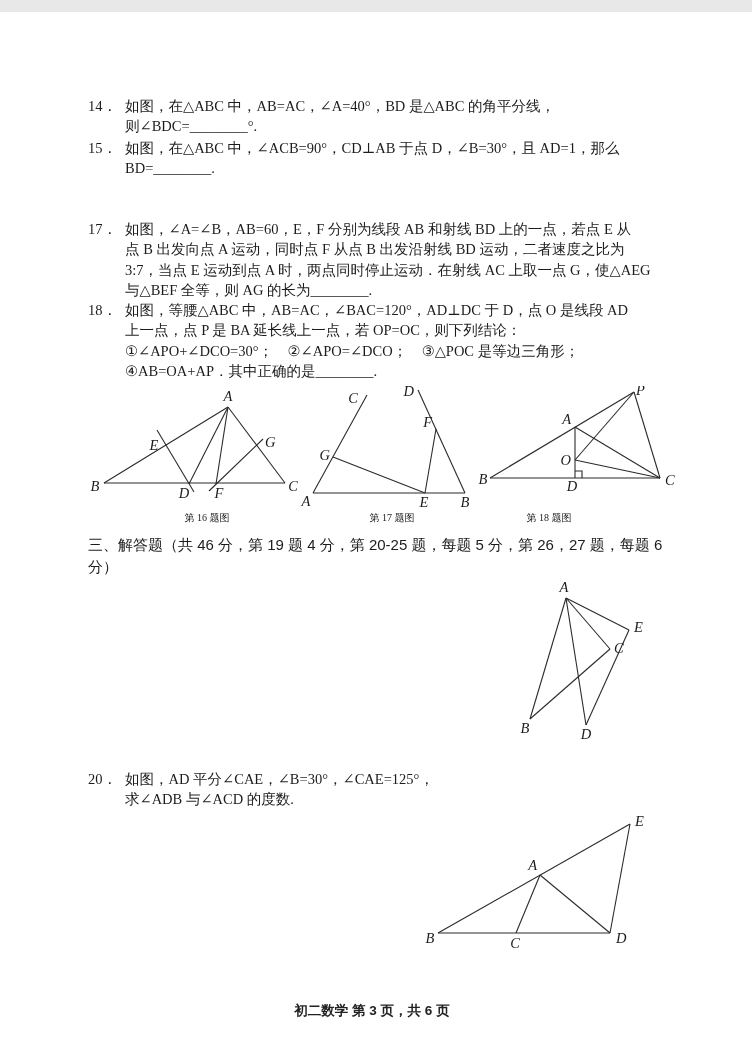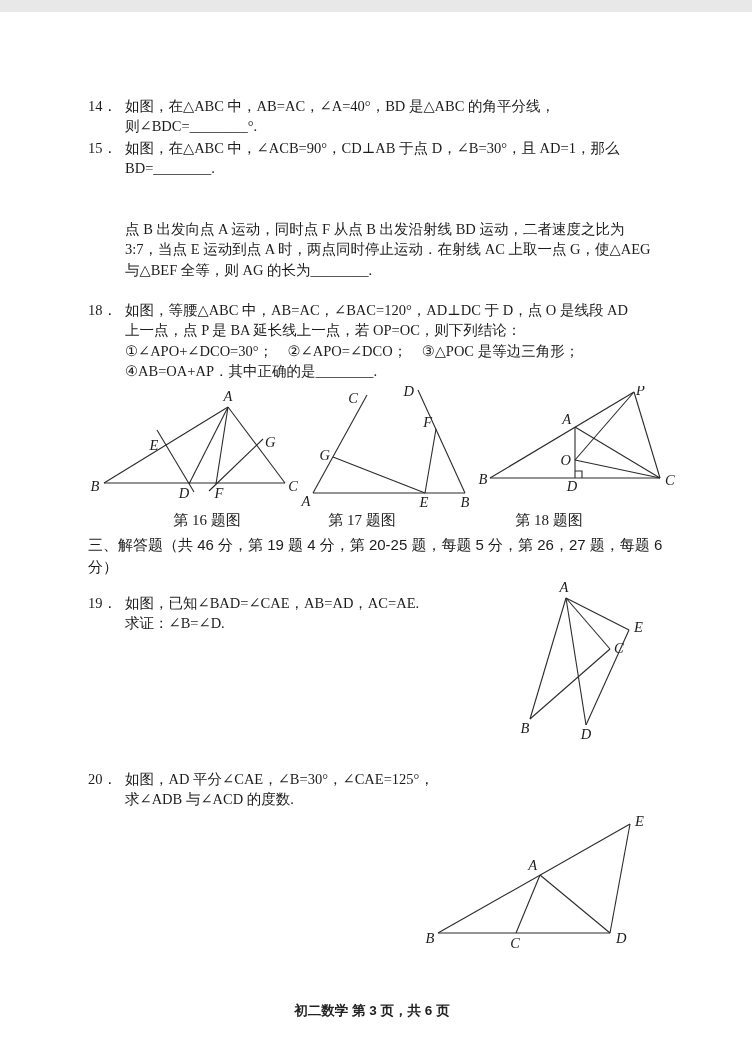--- a/index.html
+++ b/index.html
@@ -12,21 +12,21 @@
   .q .first{white-space:nowrap;}
   .qnum{display:inline-block;width:37px;}
   .cont{margin-left:37px;white-space:nowrap;}
   .sec{
     position:absolute;left:88px;width:620px;top:522px;
     font-family:"Liberation Sans","DejaVu Sans",sans-serif;
     font-weight:normal;font-size:15px;line-height:21.5px;
   }
   .caption{
     position:absolute;top:499px;transform:translateX(-50%);
-    font-size:15px;white-space:nowrap;
+    font-size:10px;white-space:nowrap;
   }
   .figure{position:absolute;}
   .figure line, .figure polyline{stroke:#2b2b2b;stroke-width:1.1;fill:none;}
   .figure text{
     font-family:"Liberation Serif","DejaVu Serif",serif;
     font-style:italic;font-size:14.5px;fill:#1c1c1c;
   }
   .footer{
     position:absolute;top:990px;left:0;width:744px;text-align:center;
     font-family:"Liberation Sans","DejaVu Sans",sans-serif;
@@ -43,20 +43,21 @@
     <div class="cont">则∠BDC=________°.</div>
   </div>
 
   <div class="q" style="top:126px">
     <div class="first"><span class="qnum">15．</span><span>如图，在△ABC 中，∠ACB=90°，CD⊥AB 于点 D，∠B=30°，且 AD=1，那么</span></div>
     <div class="cont">BD=________.</div>
   </div>
 
 
   <div class="q" style="top:207px">
+    <div class="first"><span class="qnum">17．</span><span>如图，∠A=∠B，AB=60，E，F 分别为线段 AB 和射线 BD 上的一点，若点 E 从</span></div>
     <div class="cont">点 B 出发向点 A 运动，同时点 F 从点 B 出发沿射线 BD 运动，二者速度之比为</div>
     <div class="cont">3:7，当点 E 运动到点 A 时，两点同时停止运动．在射线 AC 上取一点 G，使△AEG</div>
     <div class="cont">与△BEF 全等，则 AG 的长为________.</div>
   </div>
 
   <div class="q" style="top:288px">
     <div class="first"><span class="qnum">18．</span><span>如图，等腰△ABC 中，AB=AC，∠BAC=120°，AD⊥DC 于 D，点 O 是线段 AD</span></div>
     <div class="cont">上一点，点 P 是 BA 延长线上一点，若 OP=OC，则下列结论：</div>
     <div class="cont">①∠APO+∠DCO=30°；　②∠APO=∠DCO；　③△POC 是等边三角形；</div>
     <div class="cont">④AB=OA+AP．其中正确的是________.</div>
@@ -105,32 +106,28 @@
     <line x1="97" y1="74" x2="156" y2="6"></line>
     <text x="5" y="98" text-anchor="middle">B</text>
     <text x="187" y="99" text-anchor="start">C</text>
     <text x="94" y="105" text-anchor="middle">D</text>
     <text x="93" y="38" text-anchor="end">A</text>
     <text x="93" y="79" text-anchor="end">O</text>
     <text x="158" y="9" text-anchor="start">P</text>
   </svg>
 
   <div class="caption" style="left:207px">第 16 题图</div>
-  <div class="caption" style="left:362px">第 17 题图</div>
+  <div class="caption" style="left:392px">第 17 题图</div>
   <div class="caption" style="left:549px">第 18 题图</div>
 
   <div class="sec">
     <div>三、解答题（共 46 分，第 19 题 4 分，第 20-25 题，每题 5 分，第 26，27 题，每题 6</div>
     <div>分）</div>
   </div>
 
-  <div class="q" style="top:581px">
-    <div class="first"><span class="qnum">19．</span><span>如图，已知∠BAD=∠CAE，AB=AD，AC=AE.</span></div>
-    <div class="cont">求证：∠B=∠D.</div>
-  </div>
 
   <svg class="figure" style="left:498px;top:567px" width="170" height="175" viewBox="0 0 170 175">
     <line x1="68" y1="19" x2="32" y2="140"></line>
     <line x1="68" y1="19" x2="88" y2="146"></line>
     <line x1="68" y1="19" x2="131" y2="51"></line>
     <line x1="68" y1="19" x2="112" y2="70"></line>
     <line x1="131" y1="51" x2="88" y2="146"></line>
     <line x1="32" y1="140" x2="112" y2="70"></line>
     <text x="66" y="13" text-anchor="middle">A</text>
     <text x="136" y="53" text-anchor="start">E</text>

